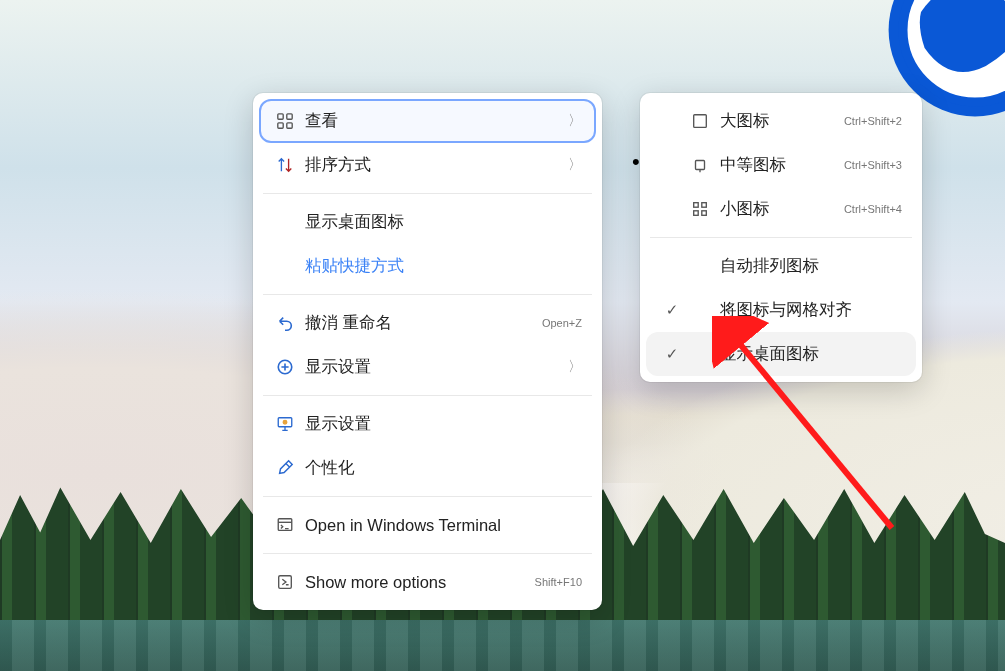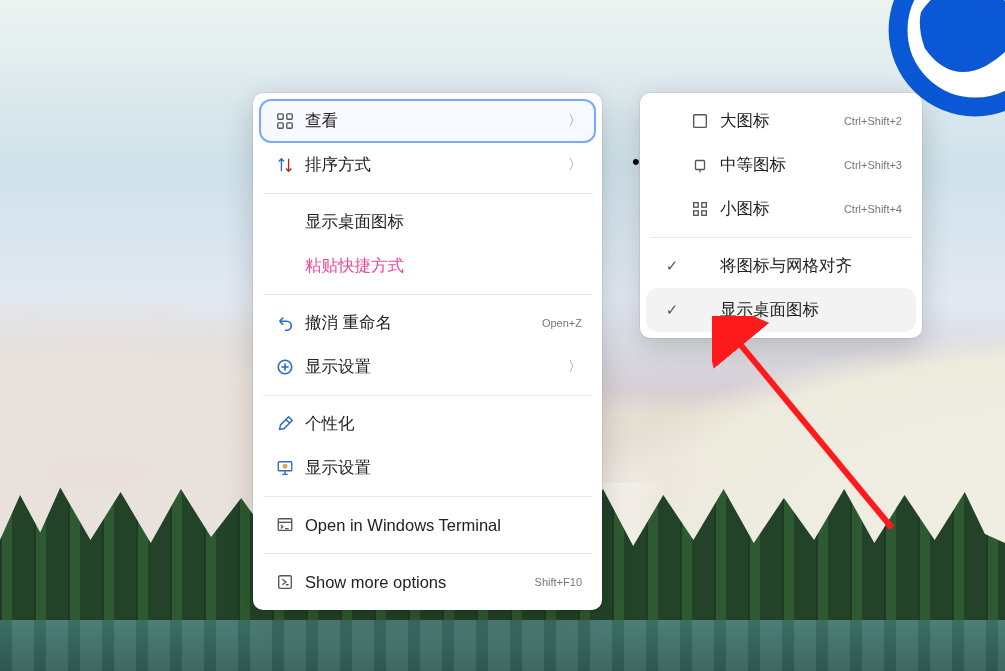--- a/index.html
+++ b/index.html
@@ -59,21 +59,21 @@
 
     .menu-item {
       position:relative;
       display:flex; align-items:center;
       height:44px;
       padding:0 14px 0 12px;
       border-radius:12px;
     }
     .menu-item.selected { outline:2px solid #7aa7ff; outline-offset:-2px; background:#f6f9ff; }
     .menu-item.highlight { background:#f3f3f3; }
-    .menu-item.disabled { color:#ec4899; }
+    .menu-item.disabled { color:#3b82f6; }
     .menu-item .icon-slot { width:28px; display:flex; justify-content:center; color:#555; }
     .menu-item .check-slot { width:28px; display:flex; justify-content:center; color:#555; font-size:15px; }
     .menu-item .icon-slot svg { width:18px; height:18px; }
     .menu-item .label { flex:1; padding-left:6px; }
     .menu-item .shortcut { color:#777; font-size:11px; }
     .menu-item .chev { color:#888; margin-left:8px; font-size:14px; }
     .sep { height:1px; margin:6px 4px; background:#e8e8e8; }
     .bullet { position:absolute; left:-14px; font-size:22px; color:#000; top:6px; }
 
     
@@ -152,37 +152,37 @@
           <path d="M10 6v8M6 10h8"></path>
       </svg>
     </span>
     <span class="label">显示设置</span>
     <span class="chev">〉</span>
   </div>
 
   <div class="sep"></div>
 
   <div class="menu-item">
+    <span class="icon-slot">
+      <svg viewBox="0 0 20 20" fill="none" stroke="currentColor" stroke-width="1.5">
+        <rect x="2.5" y="3" width="15" height="10" rx="1" stroke="#2c6ad0"></rect>
+        <path d="M7 17h6M10 13v4" stroke="#2c6ad0"></path>
+        <circle cx="10" cy="8" r="2" fill="#e8a33a" stroke="#e8a33a"></circle>
+      </svg>
+    </span>
+    <span class="label">显示设置</span>
+  </div>
+
+  <div class="menu-item">
     <span class="icon-slot" style="color:#2c6ad0">
       <svg viewBox="0 0 20 20" fill="none" stroke="currentColor" stroke-width="1.6">
         <path d="M14 2l4 4-9 9-5 1 1-5 9-9zM11 5l4 4"></path>
       </svg>
     </span>
     <span class="label">个性化</span>
-  </div>
-
-  <div class="menu-item">
-    <span class="icon-slot">
-      <svg viewBox="0 0 20 20" fill="none" stroke="currentColor" stroke-width="1.5">
-        <rect x="2.5" y="3" width="15" height="10" rx="1" stroke="#2c6ad0"></rect>
-        <path d="M7 17h6M10 13v4" stroke="#2c6ad0"></path>
-        <circle cx="10" cy="8" r="2" fill="#e8a33a" stroke="#e8a33a"></circle>
-      </svg>
-    </span>
-    <span class="label">显示设置</span>
   </div>
 
   <div class="sep"></div>
 
   <div class="menu-item">
     <span class="icon-slot">
       <svg viewBox="0 0 20 20" fill="none" stroke="currentColor" stroke-width="1.5">
         <rect x="2.5" y="3" width="15" height="13" rx="1"></rect>
           <path d="M2.5 7h15"></path>
         <path d="M5.5 10l2 2-2 2M10 14h4"></path>
@@ -239,20 +239,25 @@
         <rect x="3" y="12" width="5" height="5"></rect>
           <rect x="12" y="12" width="5" height="5"></rect>
       </svg>
     </span>
     <span class="label">小图标</span>
     <span class="shortcut">Ctrl+Shift+4</span>
   </div>
 
   <div class="sep"></div>
 
+  <div class="menu-item">
+    <span class="check-slot"></span>
+    <span class="icon-slot"></span>
+    <span class="label">自动排列图标</span>
+  </div>
 
   <div class="menu-item">
     <span class="check-slot">✓</span>
     <span class="icon-slot"></span>
     <span class="label">将图标与网格对齐</span>
   </div>
 
   <div class="menu-item highlight">
     <span class="check-slot">✓</span>
     <span class="icon-slot"></span>

